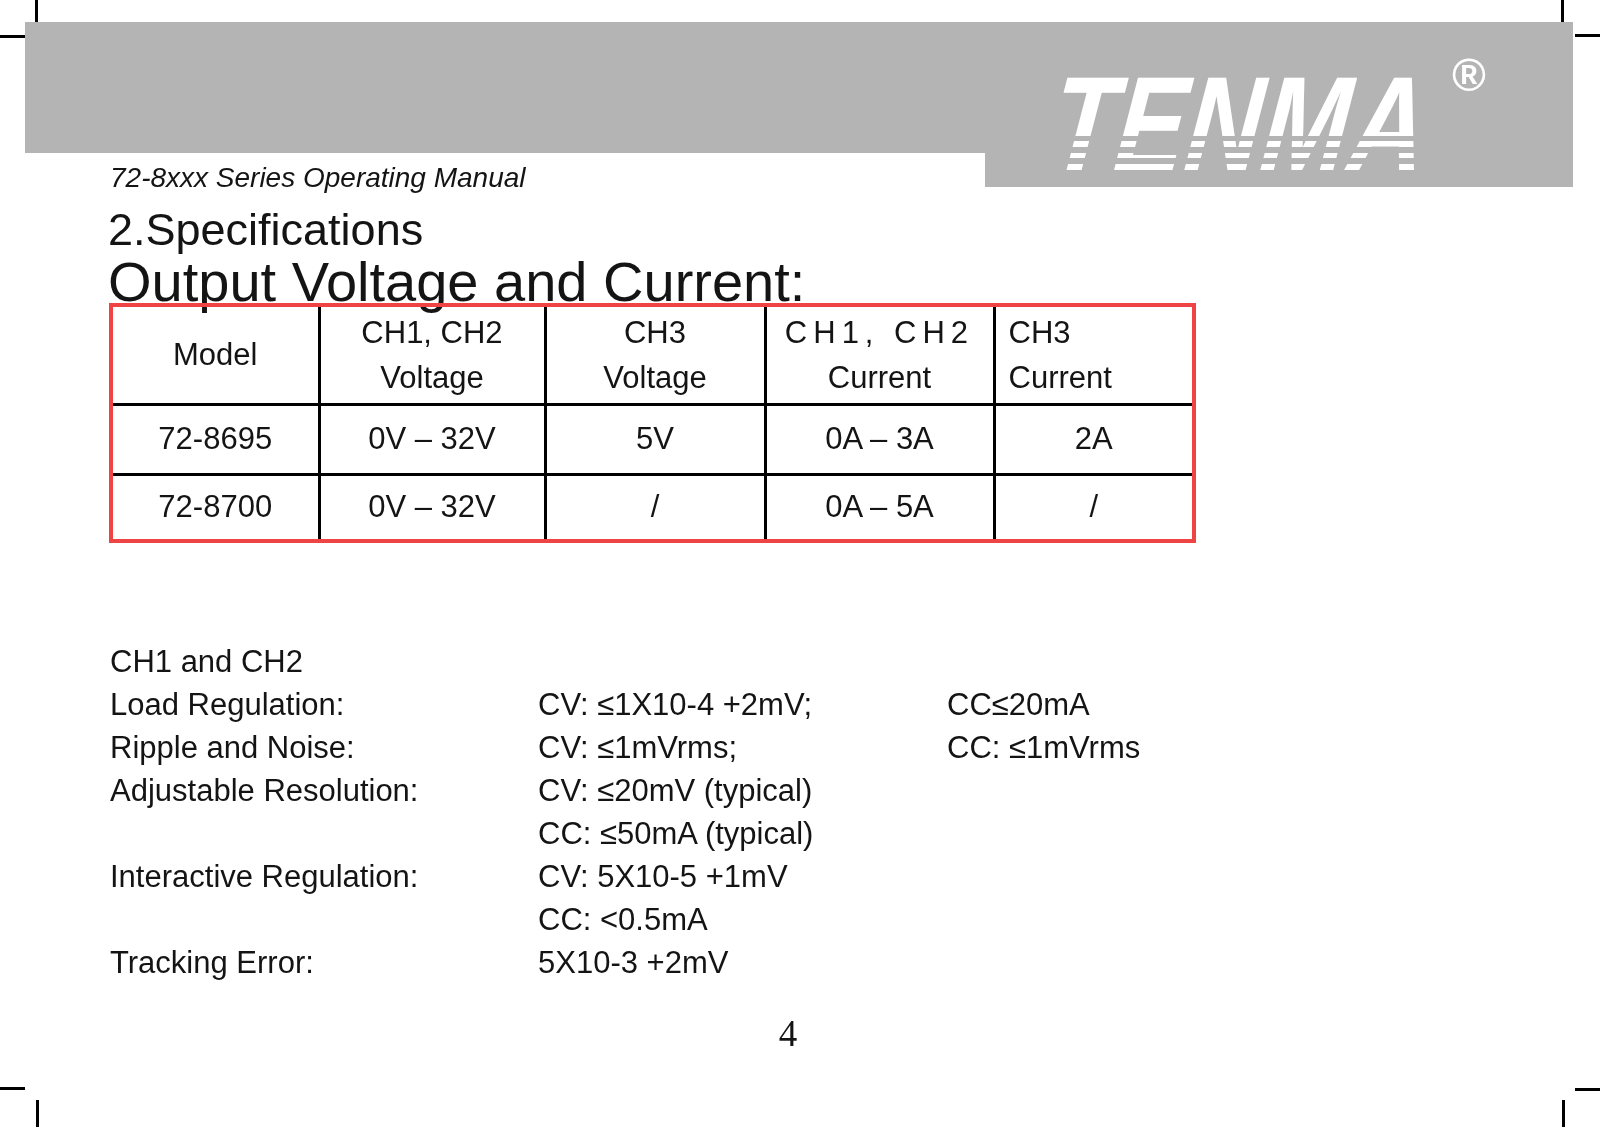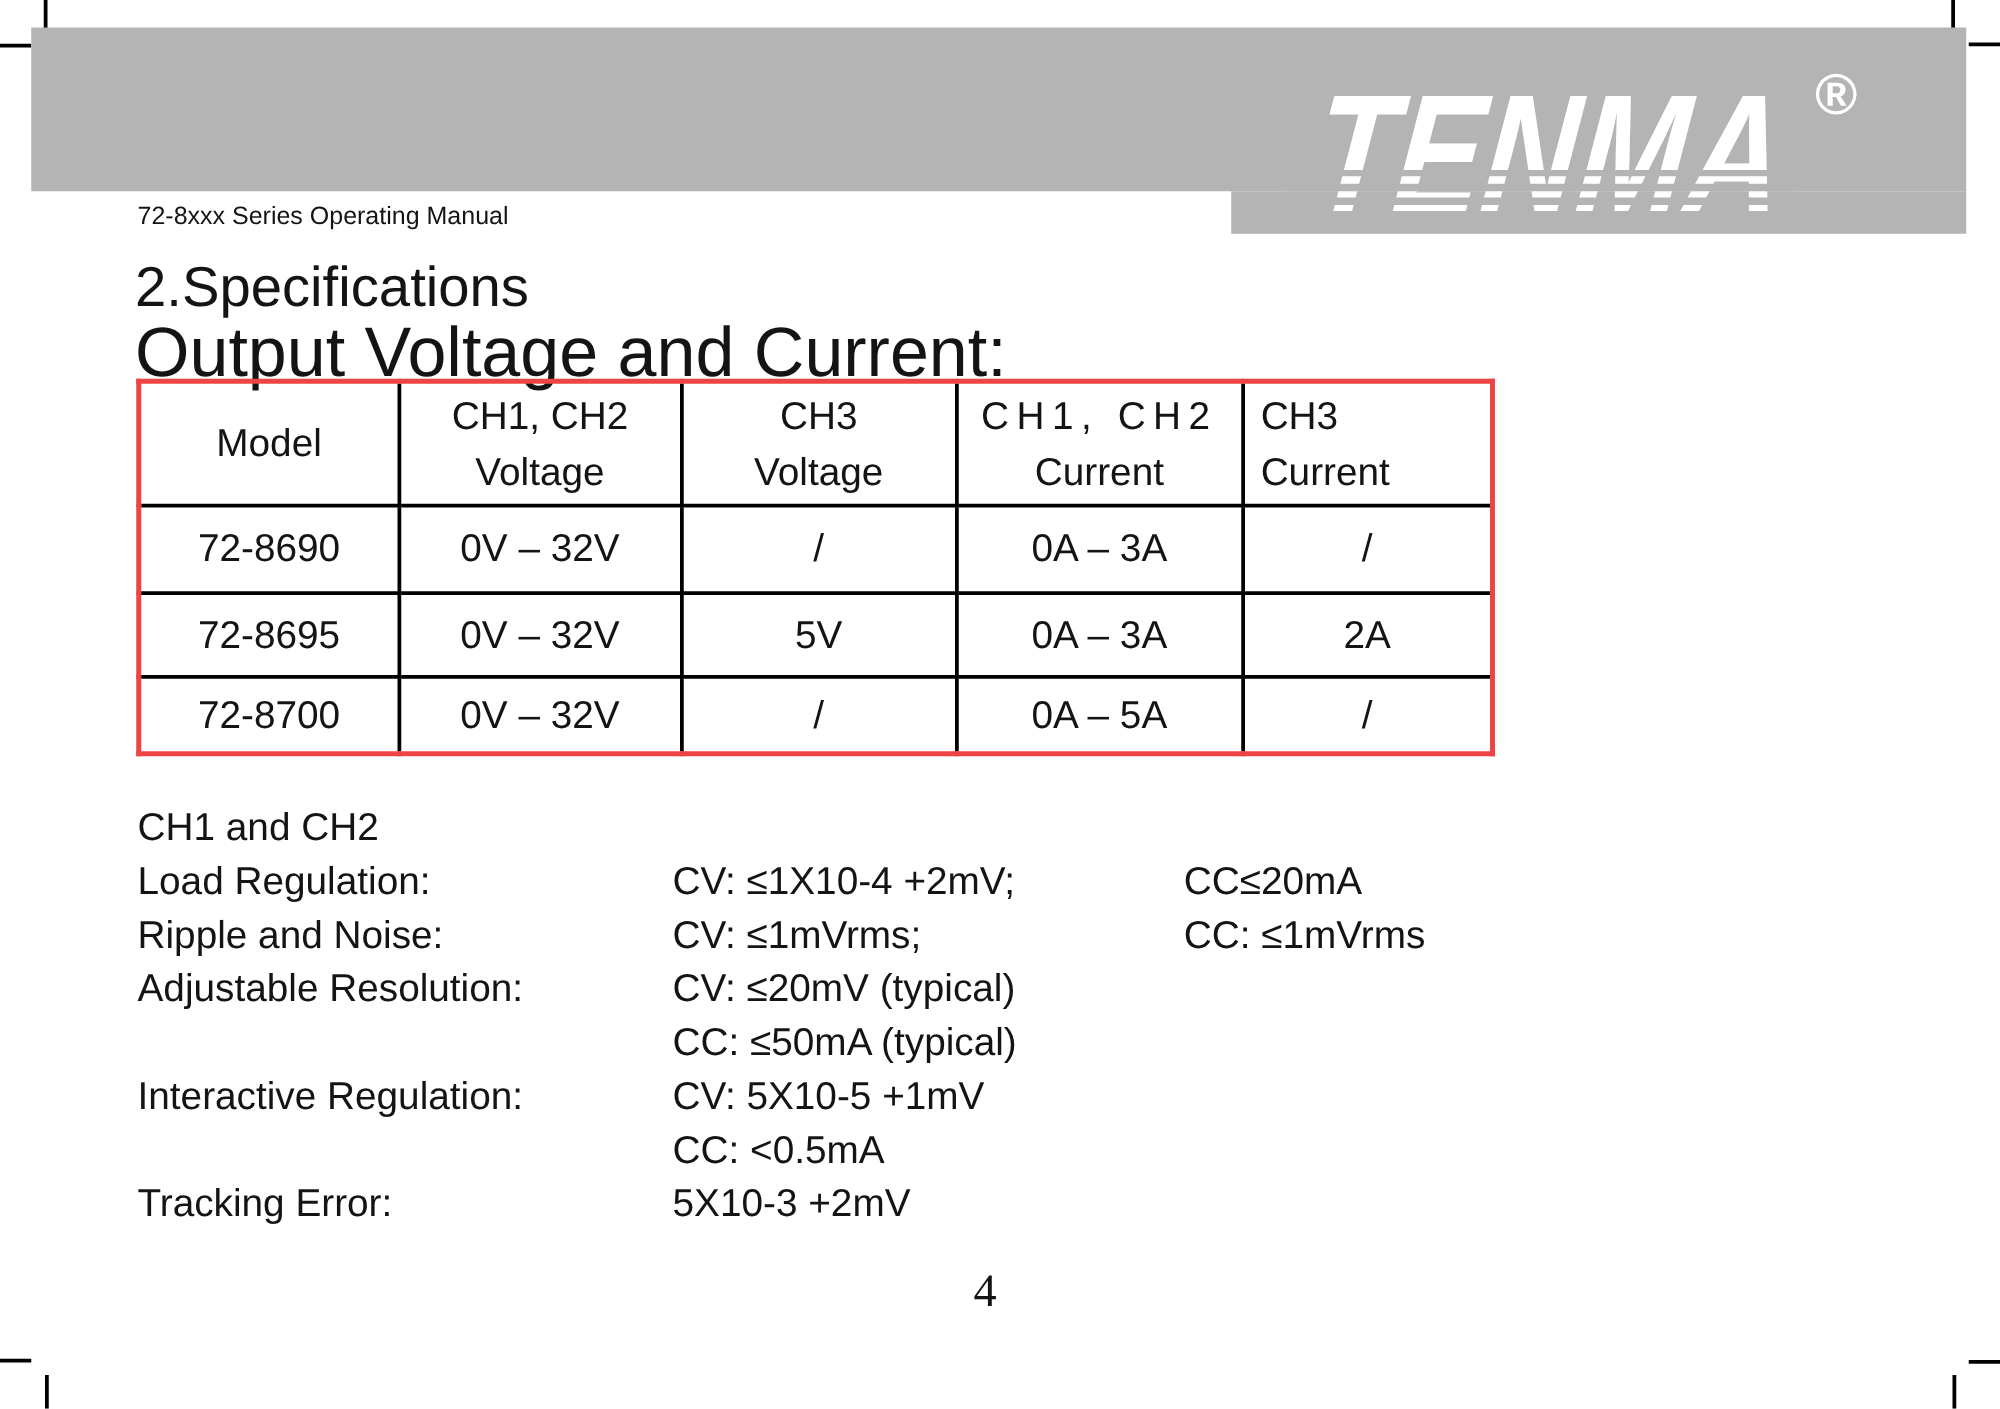--- a/index.html
+++ b/index.html
@@ -49,21 +49,21 @@
     font-weight: bold;
     font-style: normal;
     color: #ffffff;
   }
   .logo-stripe { position: absolute; background: #b4b4b4; }
   #stripe-1 { left: 1030px; top: 136px; width: 404px; height: 5px; }
   #stripe-2 { left: 1028px; top: 147px; width: 408px; height: 6px; }
   #stripe-3 { left: 1026px; top: 158px; width: 412px; height: 6px; }
 
   
-  .manual-title     { position: absolute; left: 110px; top: 162px; font-size: 20px; }
+  .manual-title     { position: absolute; left: 110px; top: 162px; font-size: 28px; font-style: italic; }
   .section-title    { position: absolute; left: 108px; top: 204px; font-size: 45px; }
   .subsection-title { position: absolute; left: 108px; top: 249px; font-size: 56px; }
 
   
   .spec-table {
     position: absolute; left: 109px; top: 303px;
     border-collapse: collapse;
     table-layout: fixed;
     border: 4px solid #ef4444;
   }
@@ -150,27 +150,20 @@
         <span class="hdr-line hdr-line1">CH1, CH2</span>
         <span class="hdr-line hdr-line2">Current</span>
       </th>
       <th class="col-ch3-current">
         <span class="hdr-line hdr-line1">CH3</span>
         <span class="hdr-line hdr-line2">Current</span>
       </th>
     </tr>
   </thead>
   <tbody>
-    <tr>
-      <td>72-8690</td>
-      <td>0V – 32V</td>
-      <td>/</td>
-      <td>0A – 3A</td>
-      <td>/</td>
-    </tr>
     <tr>
       <td>72-8695</td>
       <td>0V – 32V</td>
       <td>5V</td>
       <td>0A – 3A</td>
       <td>2A</td>
     </tr>
     <tr>
       <td>72-8700</td>
       <td>0V – 32V</td>

